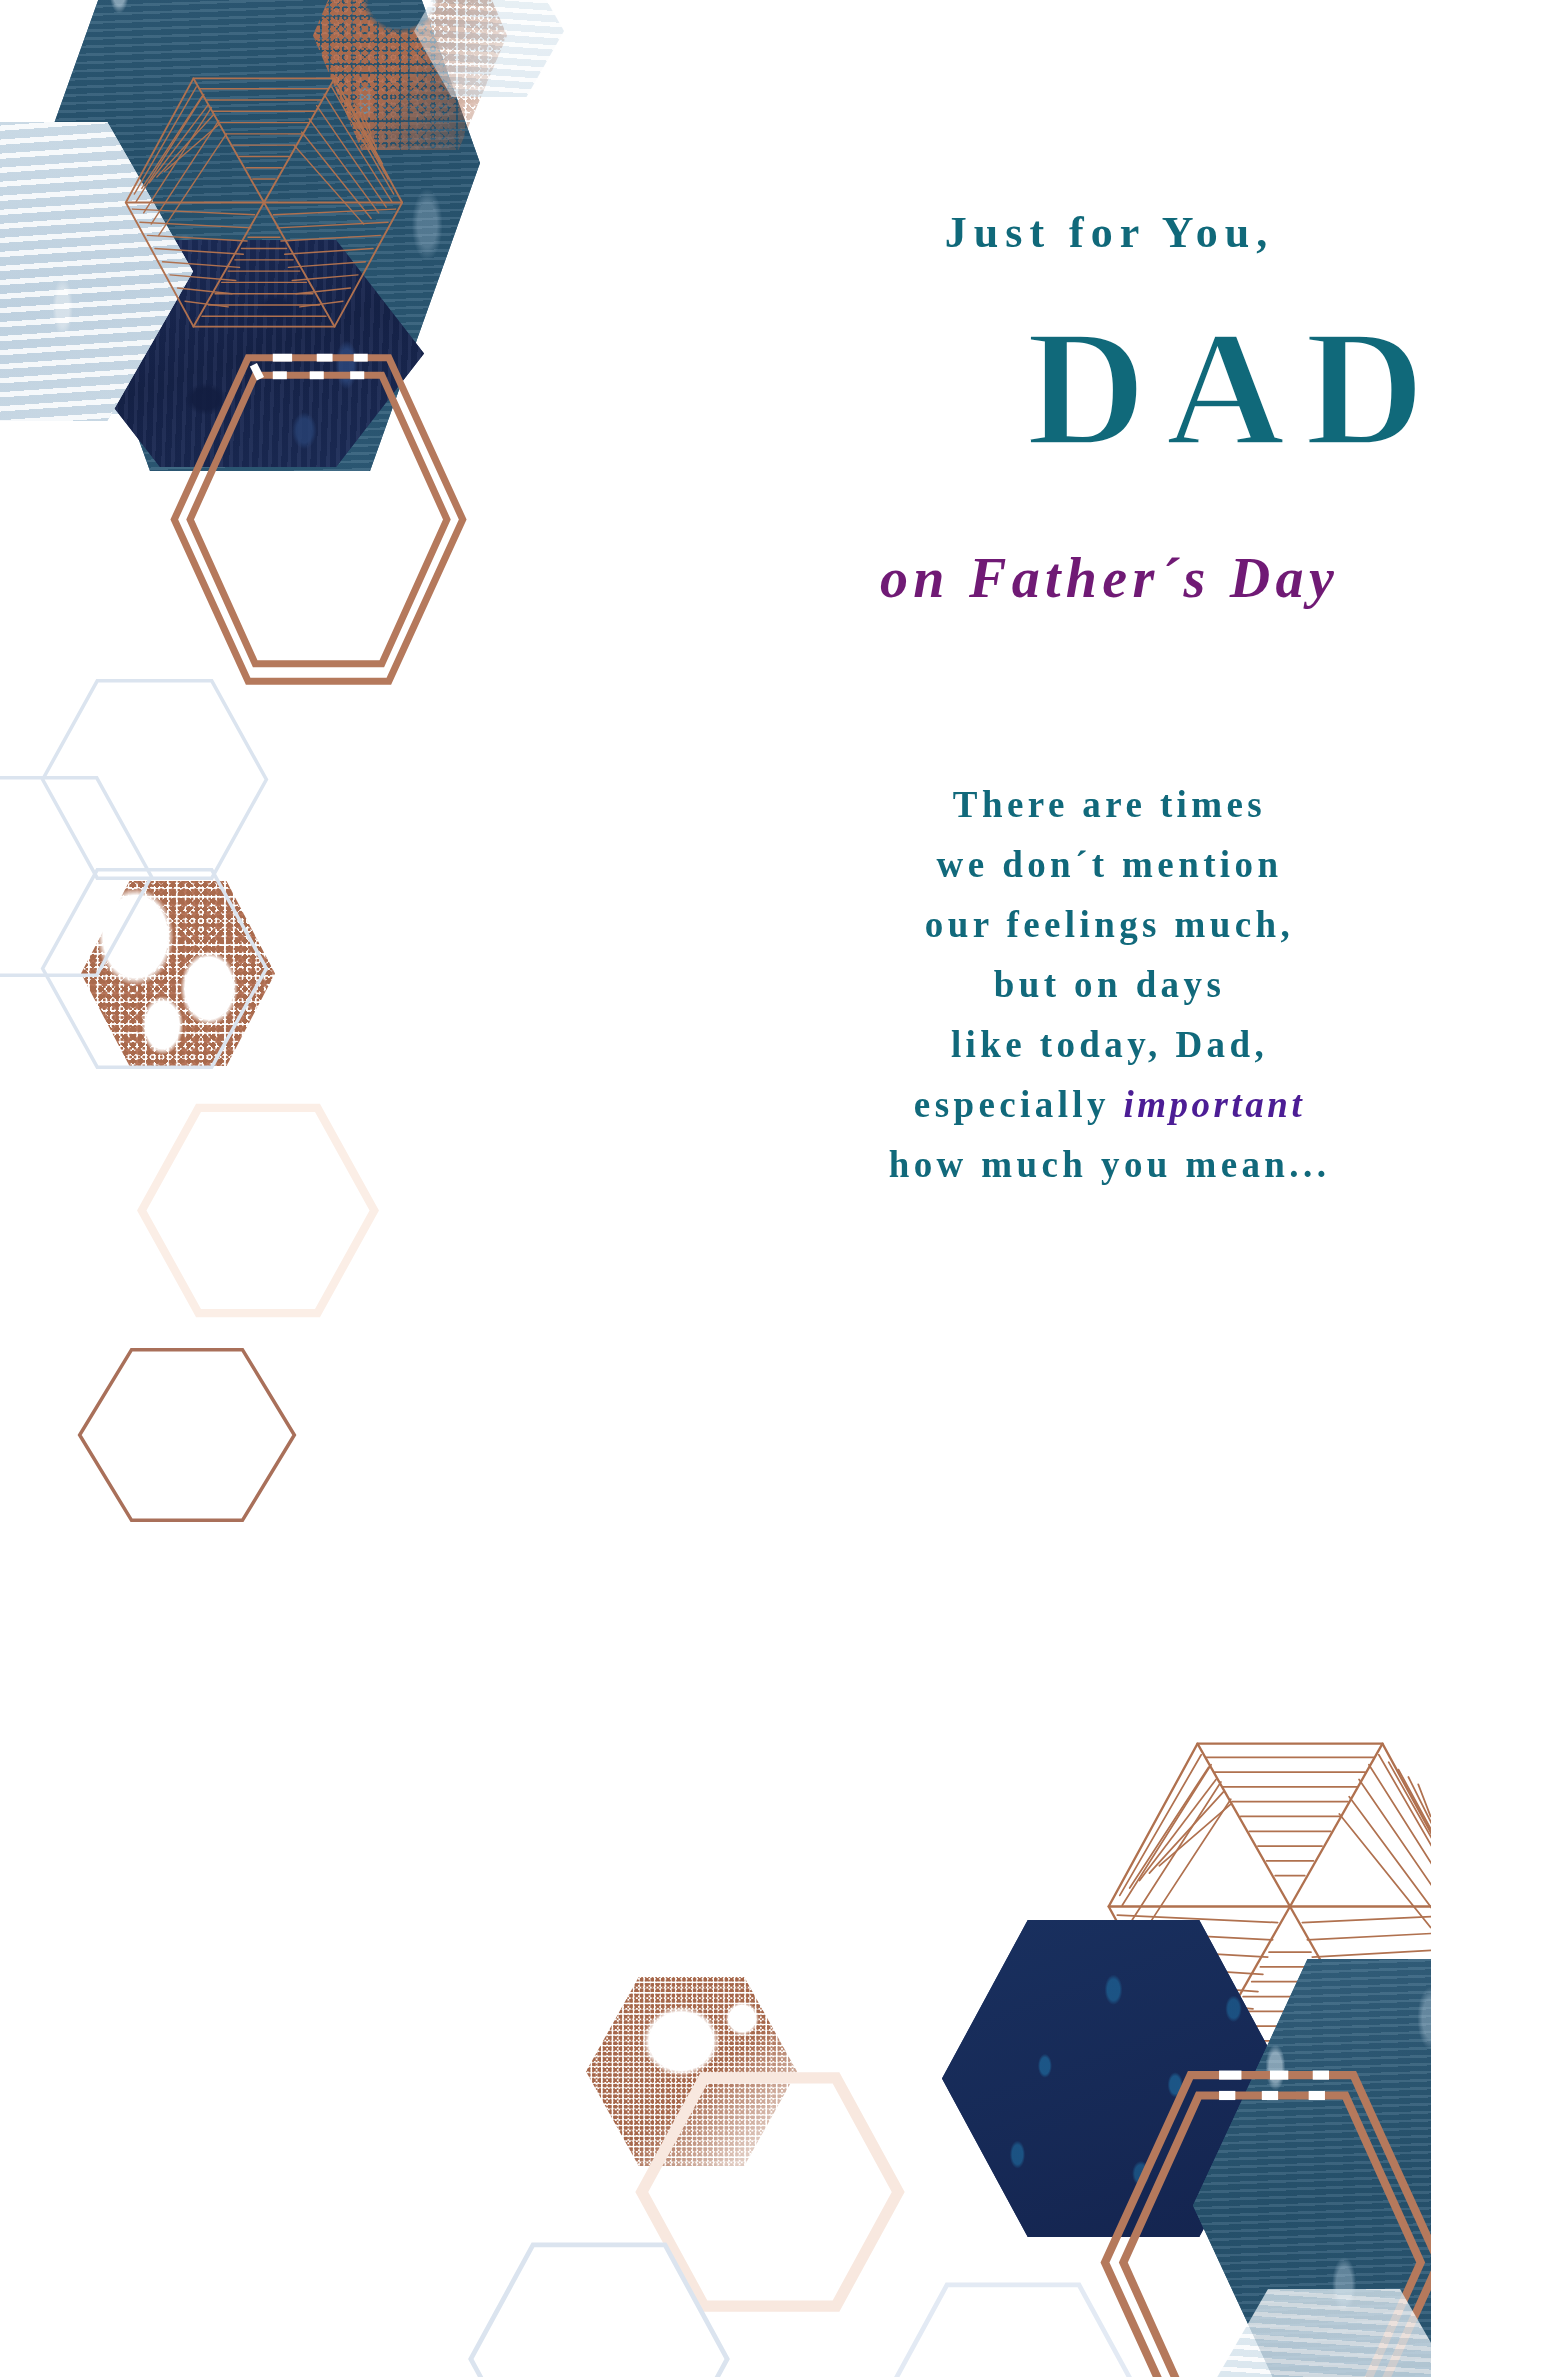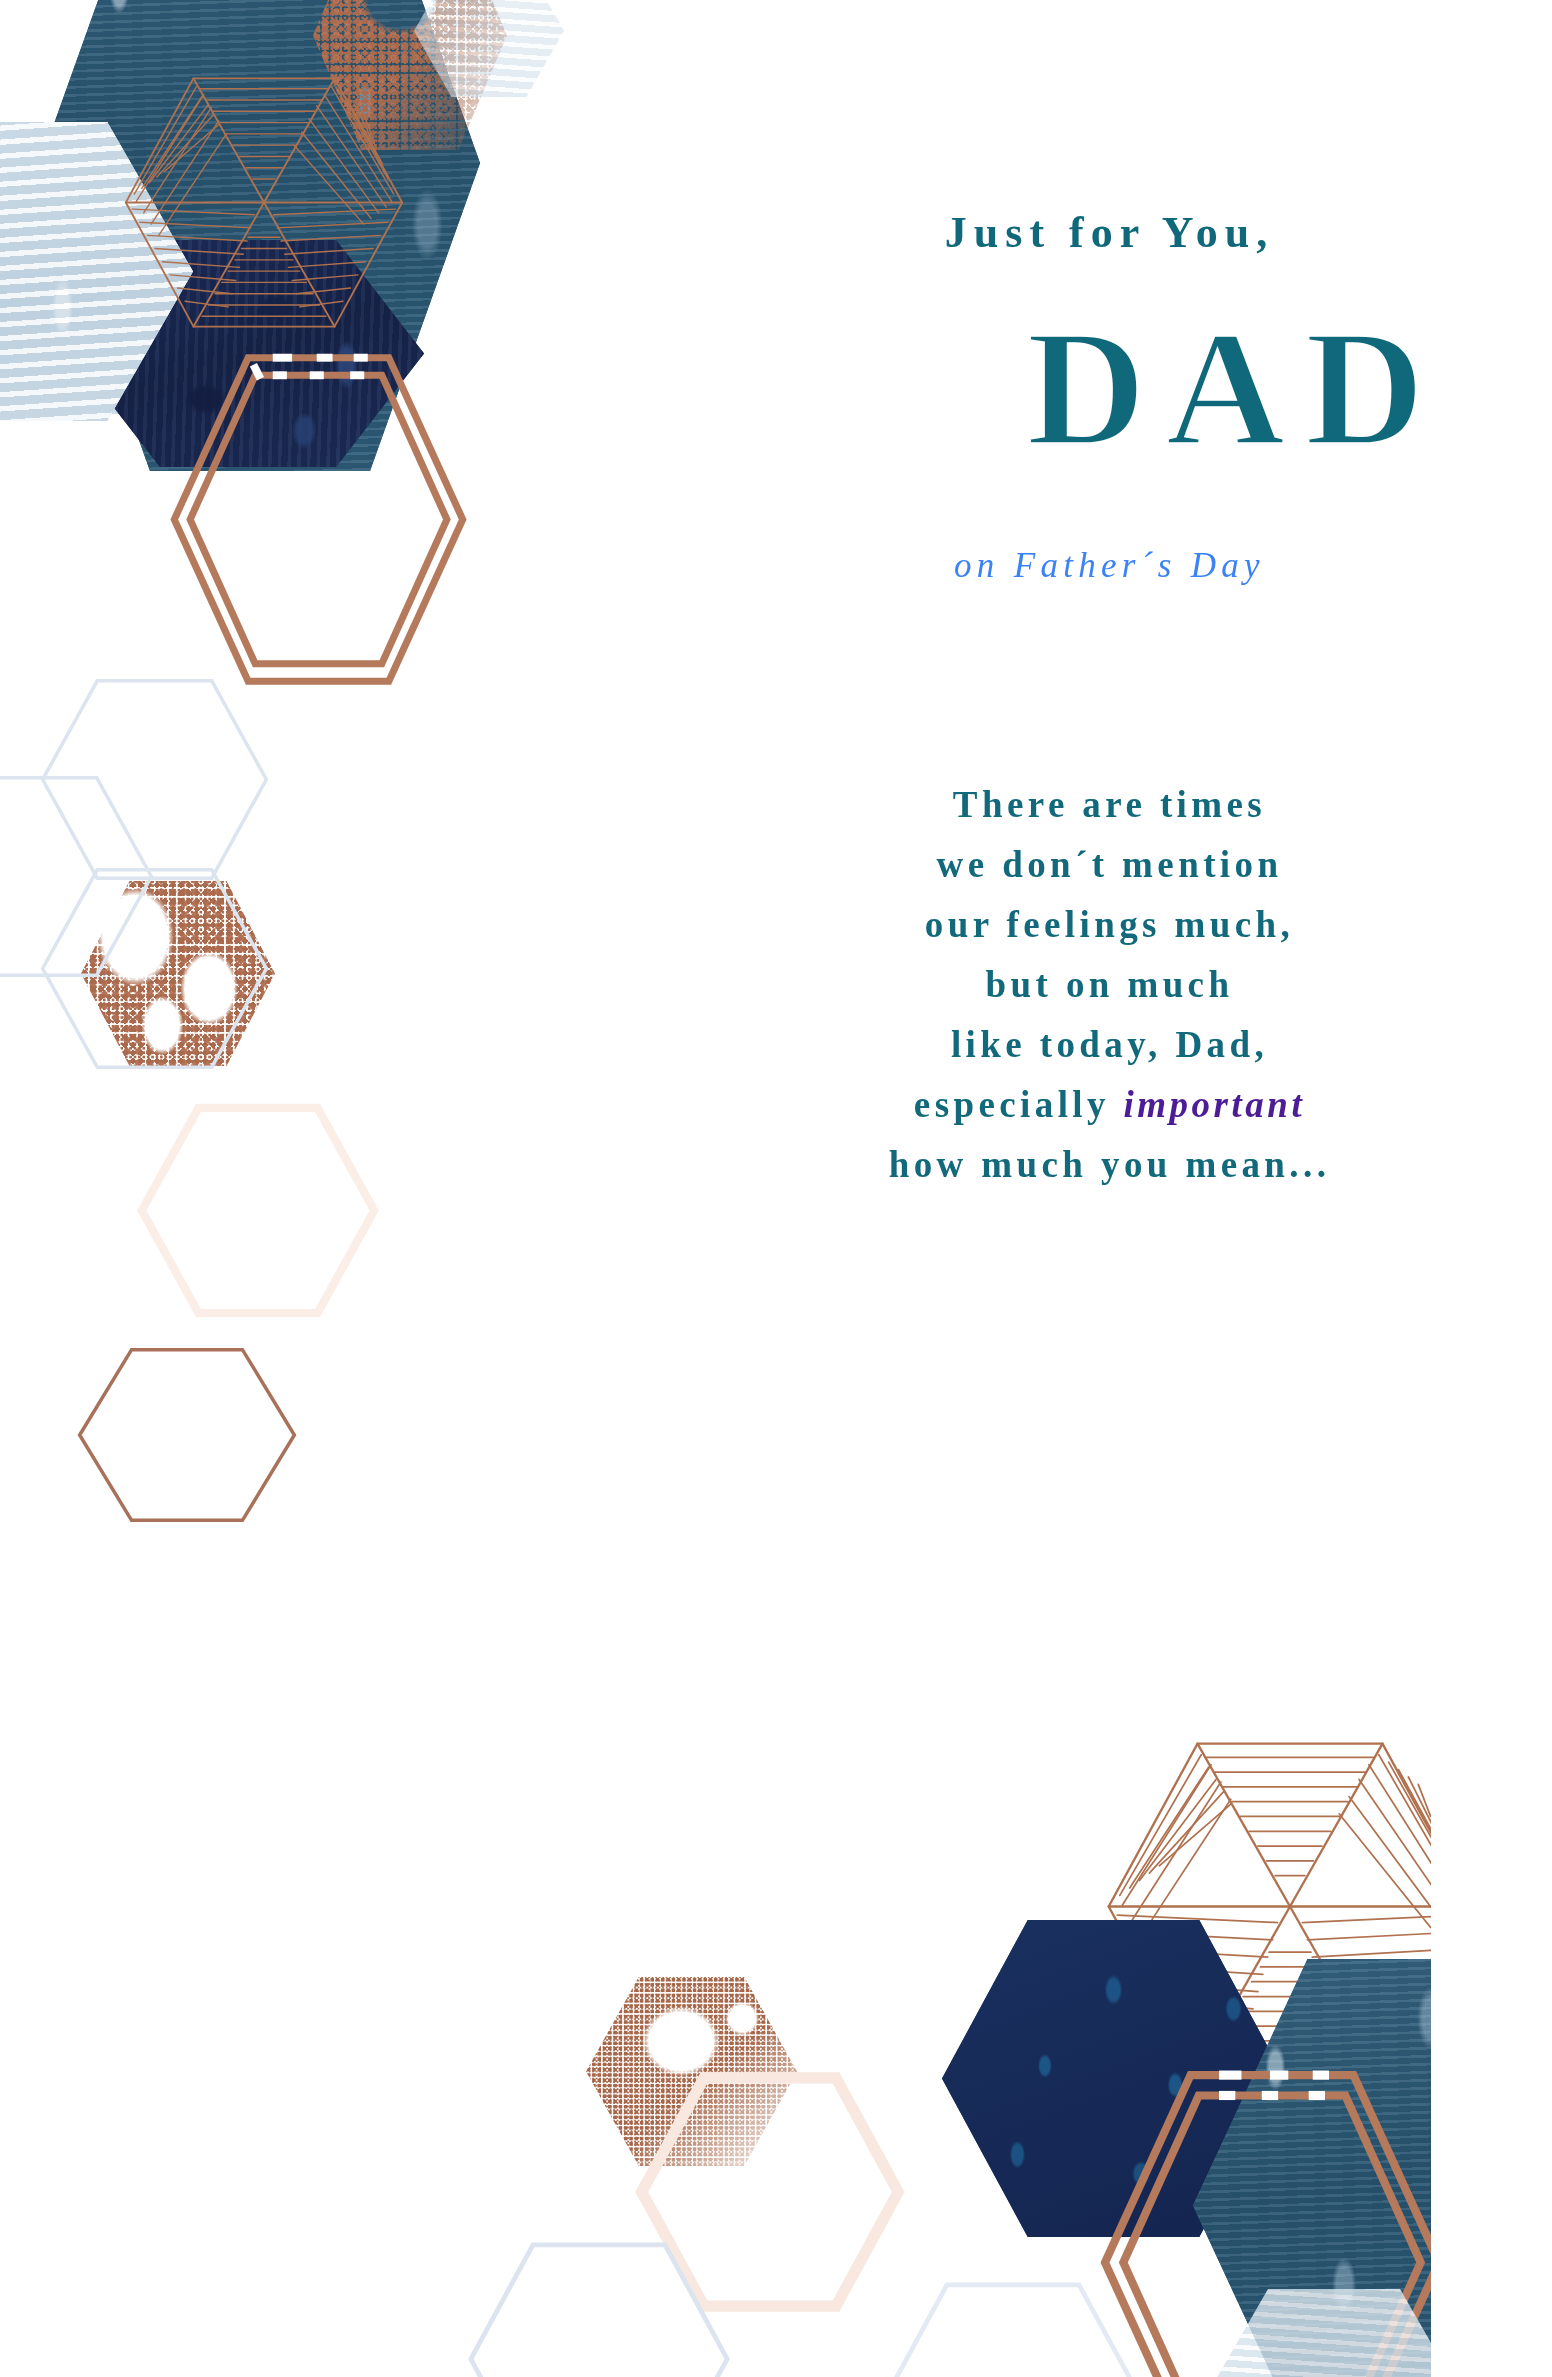--- a/index.html
+++ b/index.html
@@ -135,24 +135,24 @@
   #dad-wrap .lay{
     position:absolute;left:0;right:0;top:0;
     font-family:"Liberation Serif",serif;
     font-size:166px;font-weight:700;letter-spacing:19.4px;line-height:1.12;text-align:right;
   }
   #dad-wrap .lay.base{color:#10697a;}
   #dad-wrap .lay.inl{color:transparent;-webkit-text-stroke:3.5px #ffffff;}
 
   .on-fathers-day{
     position:absolute; left:0; right:0; top:546px;
-    color:#3b82f6;
+    color:#701a75;
     font-family:"Liberation Serif",serif;
     font-style:italic;
-    font-size:35px; font-weight:400;
+    font-size:56px; font-weight:700;
     letter-spacing:5.3px;
     white-space:nowrap;
   }
 
   #verse{
     position:absolute; left:0; right:0; top:775px;
     color:#11697b;
     font-family:"Liberation Serif",serif;
     font-weight:700;
     font-size:37px;
@@ -316,21 +316,21 @@
       <div class="lay base">DAD</div>
       <div class="lay inl">DAD</div>
     </div>
 
     <div class="on-fathers-day">on Father´s Day</div>
 
     <div id="verse">
       <div class="vline"><span>There are times</span></div>
       <div class="vline"><span>we don´t mention</span></div>
       <div class="vline"><span>our feelings much,</span></div>
-      <div class="vline"><span>but on much</span></div>
+      <div class="vline"><span>but on days</span></div>
       <div class="vline"><span>like today, Dad,</span></div>
       <div class="vline"><span>especially </span><span class="imp">important</span></div>
       <div class="vline"><span>how much you mean...</span></div>
     </div>
   </div>
 
   <div>
 
     <svg class="hexsvg" viewBox="0 0 280 250" width="255" height="229" style="left:1435px;top:1655px;">
       <polygon points="70,4 210,4 276,125 210,246 70,246 4,125" fill="none" stroke="#dde6f3" stroke-width="11"></polygon>

